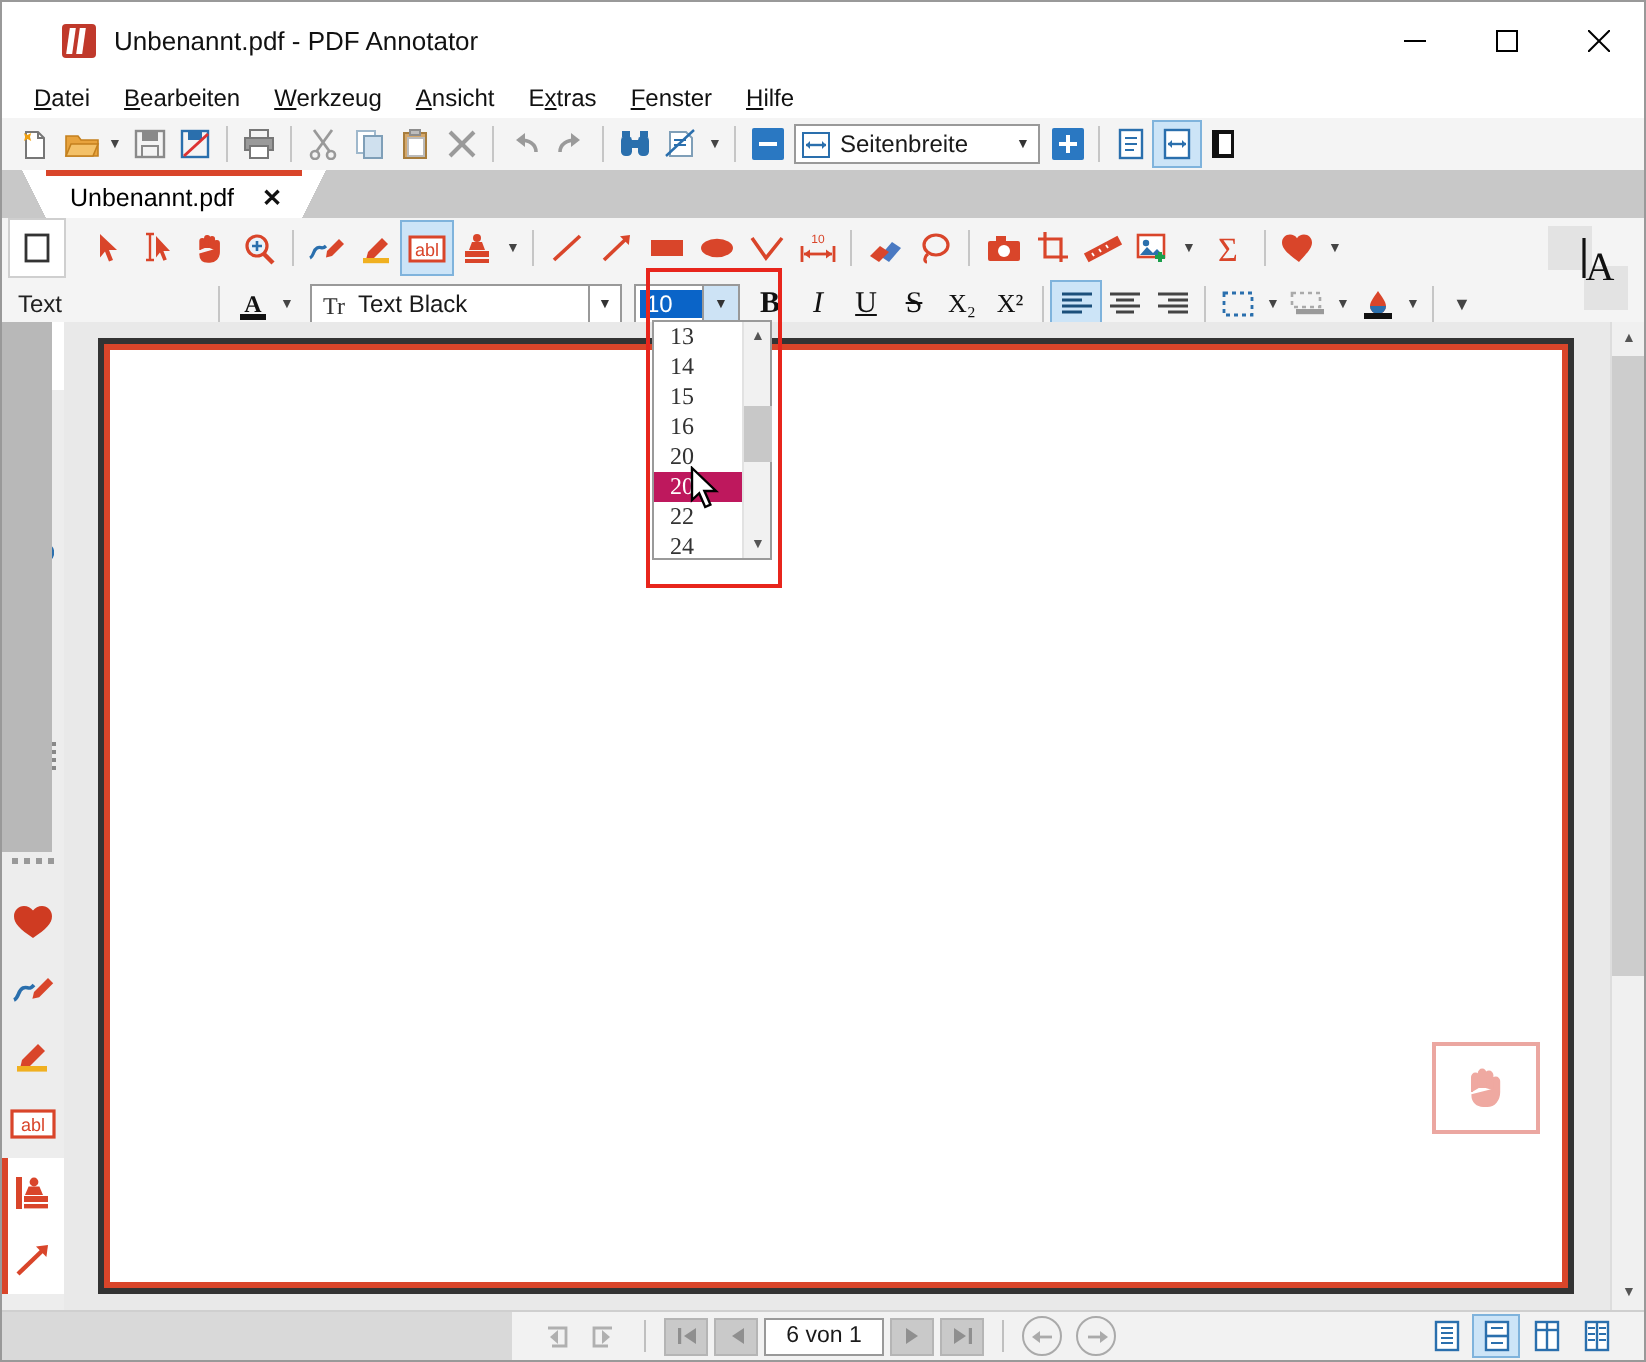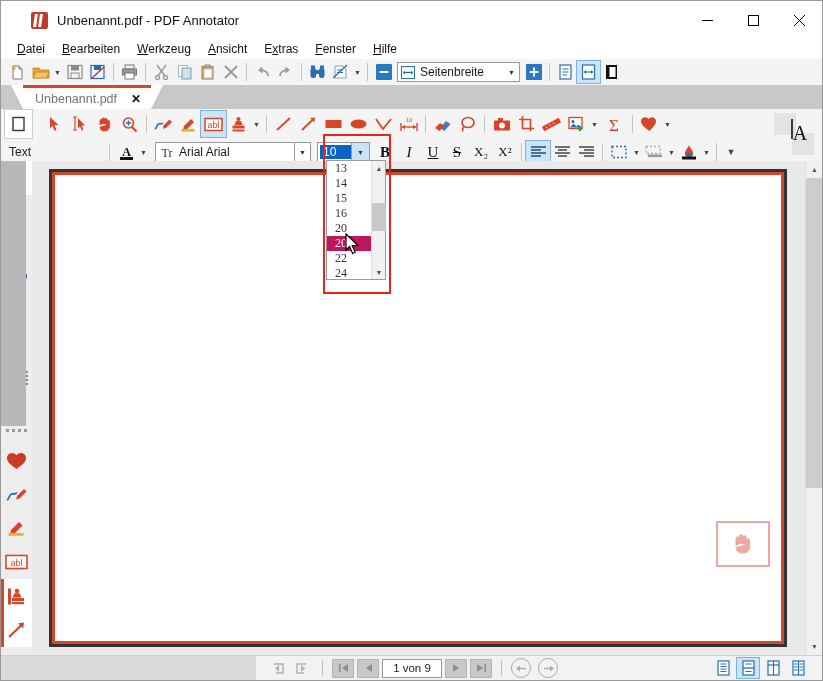--- a/index.html
+++ b/index.html
@@ -48,21 +48,21 @@
   
   .tabbar { height:24px; background:#c8c8c8; position:relative; display:flex;
             align-items:flex-end; padding-left:22px; }
   .doctab { height:24px; background:#fff; border-top:3px solid #d9452a;
             display:flex; align-items:center; padding:0 10px 0 12px; gap:14px;
             position:relative; }
   .doctab:before { content:""; position:absolute; left:-12px; bottom:0; width:12px; height:24px;
             background:linear-gradient(to bottom left, #fff 50%, transparent 50%); }
   .doctab:after { content:""; position:absolute; right:-12px; bottom:0; width:12px; height:24px;
             background:linear-gradient(to bottom right, #fff 50%, transparent 50%); }
-  .tab-label { font-size:12.5px; color:#737373; }
+  .tab-label { font-size:12.5px; color:#000000; }
   .tab-close { font-size:12px; font-weight:bold; color:#111; }
 
   
   .toolbar2 { height:30px; background:#f4f4f4; display:flex; align-items:center;
               padding-left:4px; }
   .t2 { width:25px; height:26px; display:flex; align-items:center; justify-content:center; }
   .t2.sel { background:#cce4f7; outline:1px solid #7fb3dc; }
 
   
   .toolbar3 { height:26px; background:#f4f4f4; display:flex; align-items:center;
@@ -505,21 +505,21 @@
           <rect x="2" y="13" width="13" height="3" fill="#111"></rect>
         </svg>
     </div>
     <div class="caret">▼</div>
     <div class="combo" style="width:140px; margin-left:6px;">
       <span style="padding-left:4px;display:flex;align-items:center;">
         <svg width="14" height="13" viewBox="0 0 14 13">
             <text x="7" y="11" font-family="Liberation Serif, serif" font-size="12" fill="#333" text-anchor="middle">Tr</text>
           </svg>
       </span>
-      <span class="val">Arial Arial</span>
+      <span class="val">Text Black</span>
     </div>
     <span class="arrow" style="width:16px;height:20px;display:flex;align-items:center;justify-content:center;font-size:7px;color:#333;border:1px solid #999;border-left:0;background:#fff;">▼</span>
     <div style="width:6px"></div>
 
     <div class="combo" style="width:35px;">
       <span class="val" style="background:#0a64c8;color:#fff;padding:0 3px;margin:1px 0 1px 2px;">10</span>
     </div>
     <span style="width:18px;height:20px;display:flex;align-items:center;justify-content:center;font-size:7px;color:#333;background:#cde3f5;border:1px solid #999;border-left:0;">▼</span>
     <div style="width:3px"></div>
     <div class="fmt-btn" style="font-family:'Liberation Serif',serif;font-weight:bold;font-size:15px;">
@@ -719,21 +719,21 @@
             <rect x="1" y="1" width="1.6" height="8" fill="#8f8f8f"></rect>
             <path d="M10 1L4 5l6 4z" fill="#8f8f8f"></path>
           </svg>
       </div>
       <div class="nav-sq">
         <svg width="11" height="10" viewBox="0 0 11 10">
             <path d="M9 1L3 5l6 4z" fill="#8f8f8f"></path>
           </svg>
       </div>
       <div class="pagebox">
-        <span>1 von 9</span>
+        <span>6 von 1</span>
       </div>
       <div class="nav-sq">
         <svg width="11" height="10" viewBox="0 0 11 10">
             <path d="M2 1l6 4-6 4z" fill="#8f8f8f"></path>
           </svg>
       </div>
       <div class="nav-sq">
         <svg width="11" height="10" viewBox="0 0 11 10">
             <path d="M1 1l6 4-6 4z" fill="#8f8f8f"></path>
             <rect x="8.4" y="1" width="1.6" height="8" fill="#8f8f8f"></rect>

